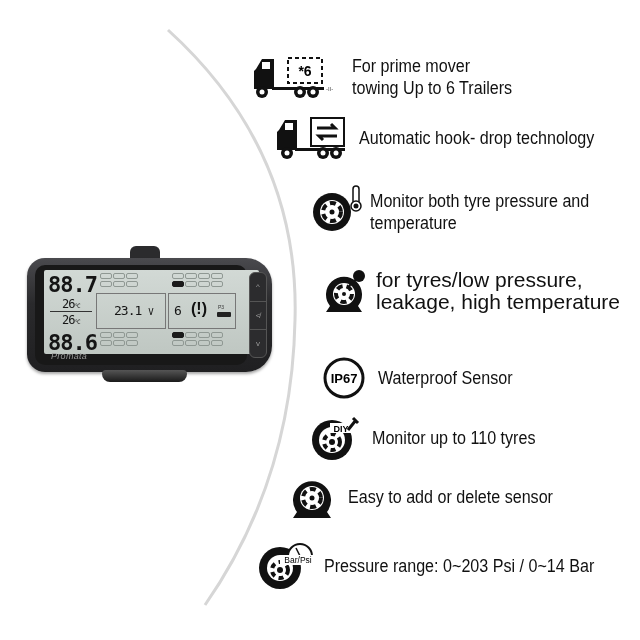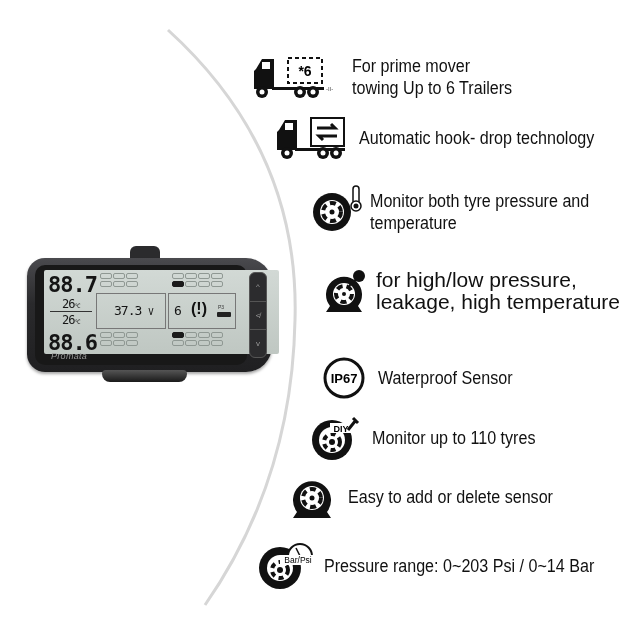--- a/index.html
+++ b/index.html
@@ -9,21 +9,21 @@
 
   
   .device { position:absolute; left:27px; top:246px; width:248px; height:140px; }
   .mount-top { position:absolute; left:103px; top:0; width:30px; height:16px; background:#2b2b2d;
                border-radius:6px 6px 0 0; }
   .body { position:absolute; left:0; top:12px; width:245px; height:114px;
           background:linear-gradient(#4a4a4e,#2a2a2c 40%,#1f1f21); border-radius:18px 26px 26px 18px;
           box-shadow:0 2px 3px rgba(0,0,0,.35); }
   .bezel { position:absolute; left:8px; top:7px; width:212px; height:100px; background:#181818; border-radius:10px; }
   .lcd { position:absolute; left:9px; top:5px; width:215px; height:84px; background:linear-gradient(#d2d9d5,#bfc7c2);
-         border-radius:2px;padding-left:20px; }
+         border-radius:2px; }
   .brand { position:absolute; left:16px; top:86px; font-size:9px; font-style:italic; color:#9a9a9a; letter-spacing:.3px; }
   .buttons { position:absolute; left:222px; top:14px; width:16px; height:84px; background:#2c2c2e;
              border:1px solid #555; border-radius:6px; }
   .btn { position:absolute; left:0; width:16px; height:28px; color:#9a9a9a; font-size:8px; text-align:center; line-height:28px; }
   .btn + .btn { border-top:1px solid #555; }
   .base { position:absolute; left:75px; top:124px; width:85px; height:12px; background:linear-gradient(#555,#1a1a1a);
           border-radius:4px 4px 8px 8px; }
 
   .seg { position:absolute; font-family:"DejaVu Sans Mono", monospace; color:#151515; font-weight:bold; letter-spacing:-1px; }
   .big1 { left:4px; top:2px; font-size:22px; }
@@ -81,21 +81,21 @@
           <div class="cell"></div>
             <div class="cell"></div>
             <div class="cell"></div>
             <div class="cell"></div>
           <div class="cell on"></div>
             <div class="cell"></div>
             <div class="cell"></div>
             <div class="cell"></div>
         </div>
         <div class="panel-l"></div>
-        <div class="seg volt"><span>37.3</span> <span style="font-size:9px">V</span></div>
+        <div class="seg volt"><span>23.1</span> <span style="font-size:9px">V</span></div>
         <div class="panel-r"></div>
         <div class="seg six">6</div>
         <div class="warn">(!)</div>
         <div class="p3">P3</div>
         <div class="batt"></div>
         <div class="cells" style="left:56px;top:62px;">
           <div class="cell"></div>
             <div class="cell"></div>
             <div class="cell"></div>
             <div class="cell" style="visibility:hidden"></div>
@@ -183,21 +183,21 @@
 <div class="feat" style="left:322px;top:266px;">
   <svg class="ficon" width="46" height="50" viewBox="0 0 46 50">
     <path d="M4 46 L40 46 L36 40 A18 18 0 1 0 8 40 Z" fill="#111"></path>
     <circle cx="22" cy="28" r="11" fill="#fff"></circle>
     <circle cx="22" cy="28" r="8" fill="none" stroke="#111" stroke-width="4" stroke-dasharray="6 4"></circle>
     <circle cx="22" cy="28" r="2" fill="#111"></circle>
     <circle cx="37" cy="10" r="6" fill="#111"></circle>
       <line x1="33" y1="14" x2="27" y2="20" stroke="#111" stroke-width="2"></line>
   </svg>
   <div class="ftext large" style="margin-left:8px">
-      <div>for high/low pressure,</div>
+      <div>for tyres/low pressure,</div>
       <div>leakage, high temperature</div>
   </div>
 </div>
 
 <div class="feat" style="left:322px;top:356px;">
   <svg class="ficon" width="44" height="44" viewBox="0 0 44 44">
     <circle cx="22" cy="22" r="19" fill="#fff" stroke="#111" stroke-width="3"></circle>
     <text x="22" y="27" font-size="13" font-weight="bold" text-anchor="middle" font-family="Liberation Sans, sans-serif">IP67</text>
   </svg>
   <div class="ftext" style="margin-left:12px">Waterproof  Sensor</div>

